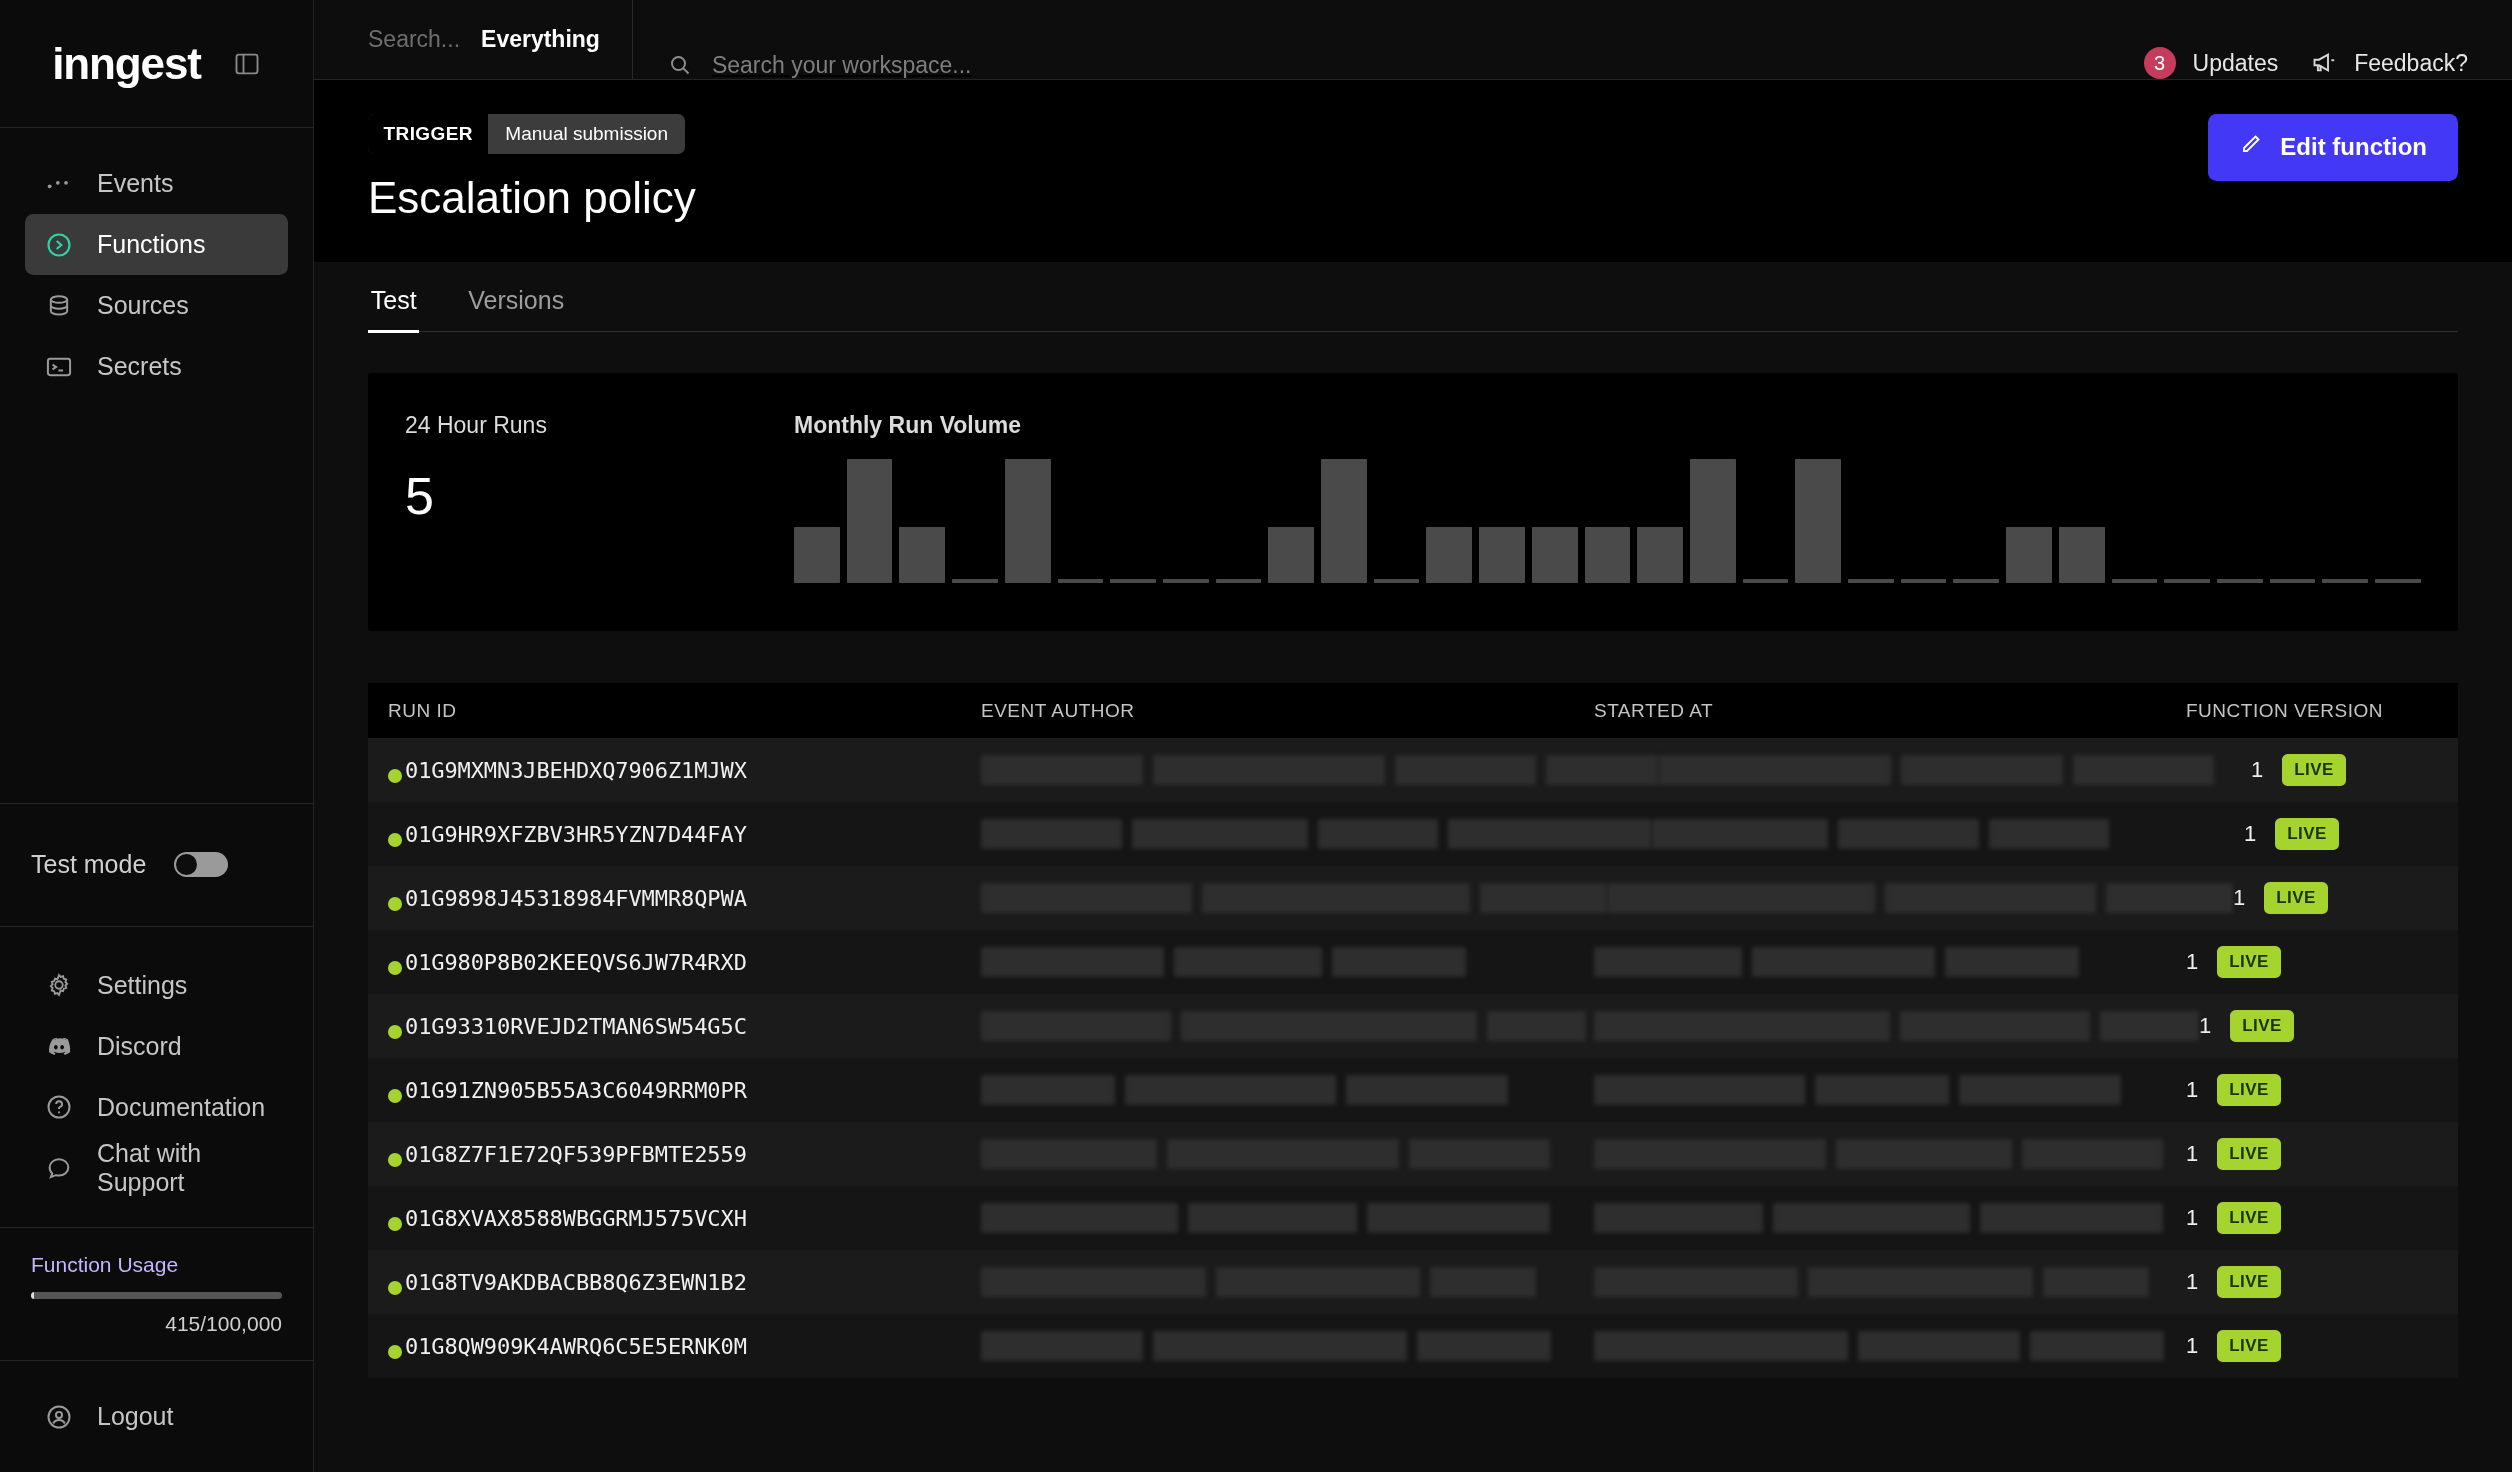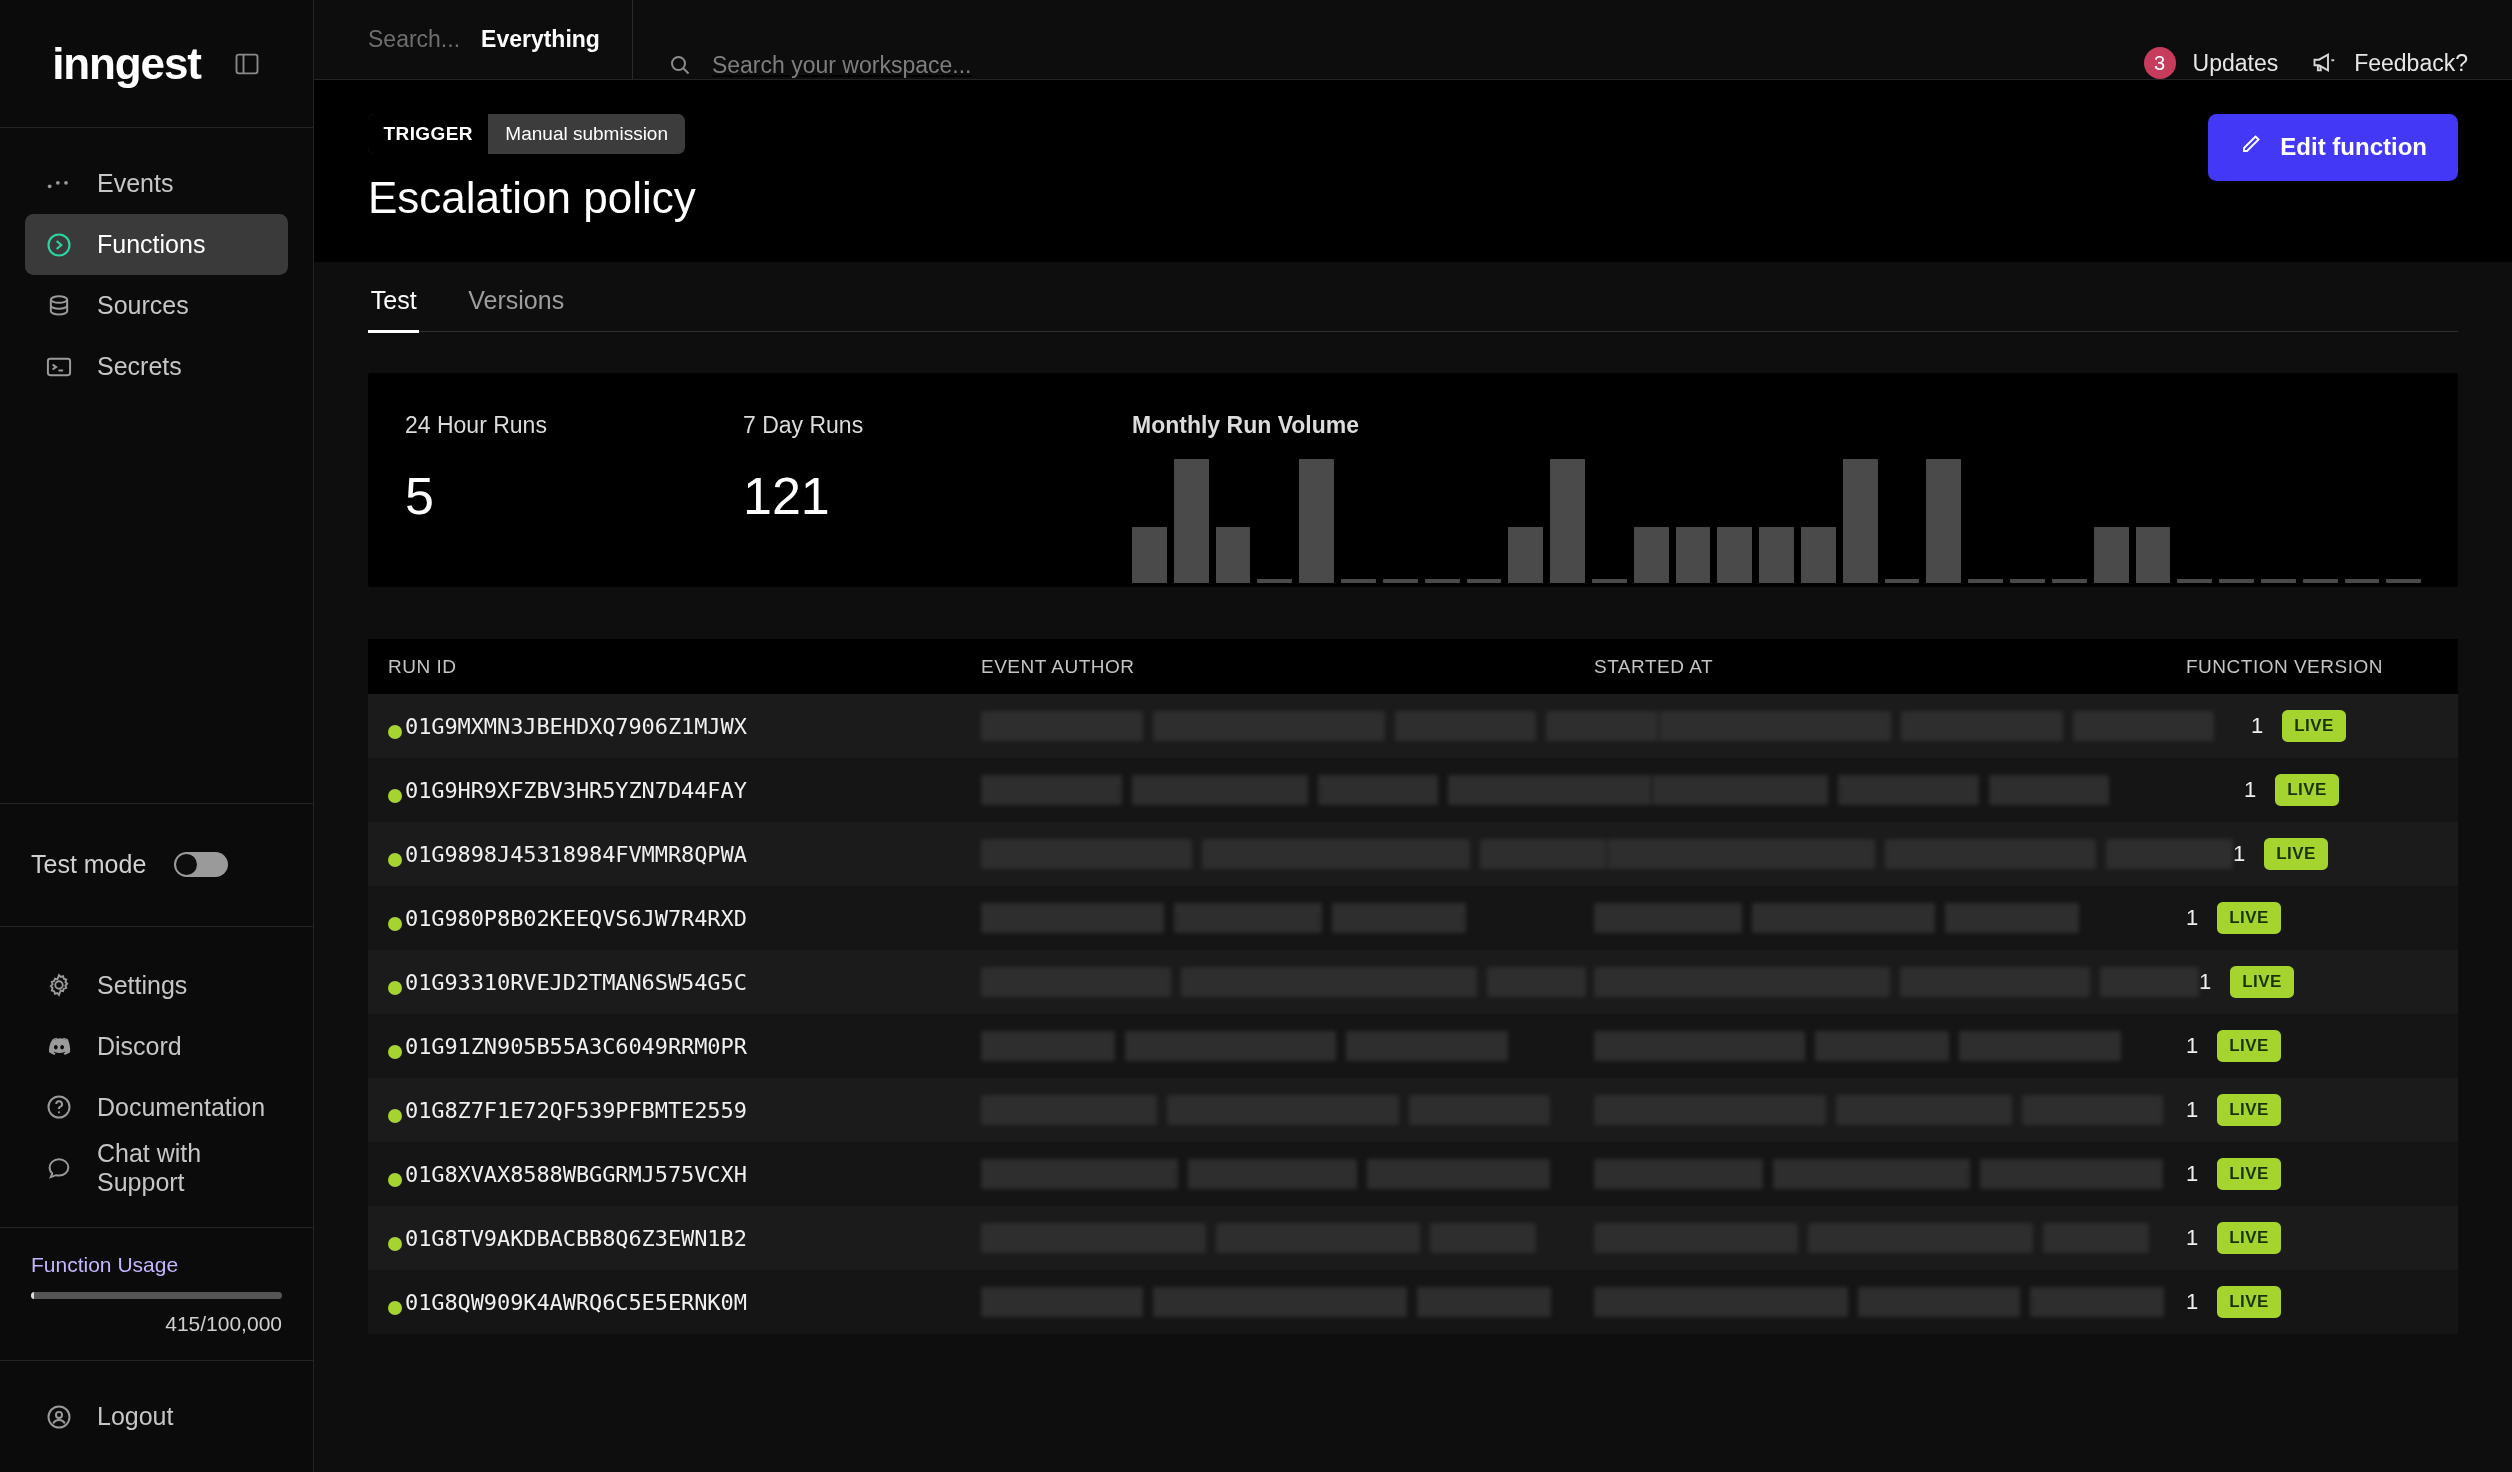--- a/index.html
+++ b/index.html
@@ -138,21 +138,21 @@
   .tab {
     font-size: 25px; color: #9d9d9d; padding: 0 2.8px 15.5px 2.8px;
     cursor: pointer; border-bottom: 3.5px solid transparent; margin-bottom: -2.1px;
   }
   .tab.active { color: #fff; border-bottom-color: #fff; }
 
   .stats {
     background: #000; margin-top: 41px;
     display: flex; align-items: flex-start;
     padding: 39px 37px 44px 37px; border-radius: 2.8px;
-    height: 214px;
+    height: 258px;
   }
   .stat { width: 338px; flex: 0 0 338px; }
   .stat-label { font-size: 23px; color: #dcdcdc; margin-bottom: 31px; }
   .stat-value { font-size: 52px; color: #fff; font-weight: 400; line-height: 1; }
 
   .chart-block { flex: 1 1 auto; padding-left: 51px; min-width: 0; }
   .chart-title { font-size: 23px; color: #dcdcdc; margin-bottom: 20px; font-weight: bold; }
   .chart-bars {
     display: flex; align-items: flex-end; gap: 7px;
     height: 124px; width: 100%;
@@ -385,24 +385,20 @@
 
       <div class="tabs">
         <div class="tab active">Test</div>
         <div class="tab">Versions</div>
       </div>
 
       <section class="stats">
         <div class="stat">
           <div class="stat-label">24 Hour Runs</div>
           <div class="stat-value">5</div>
-        </div>
-        <div class="stat">
-          <div class="stat-label">7 Day Runs</div>
-          <div class="stat-value">121</div>
         </div>
         <div class="chart-block">
           <div class="chart-title">Monthly Run Volume</div>
           <div class="chart-bars" id="chart-bars">
               <div class="bar" title="1: 45" style="height: 45%;"></div>
               <div class="bar" title="2: 100" style="height: 100%;"></div>
               <div class="bar" title="3: 45" style="height: 45%;"></div>
               <div class="bar" title="4: 2" style="height: 3%;"></div>
               <div class="bar" title="5: 100" style="height: 100%;"></div>
               <div class="bar" title="6: 2" style="height: 3%;"></div>

